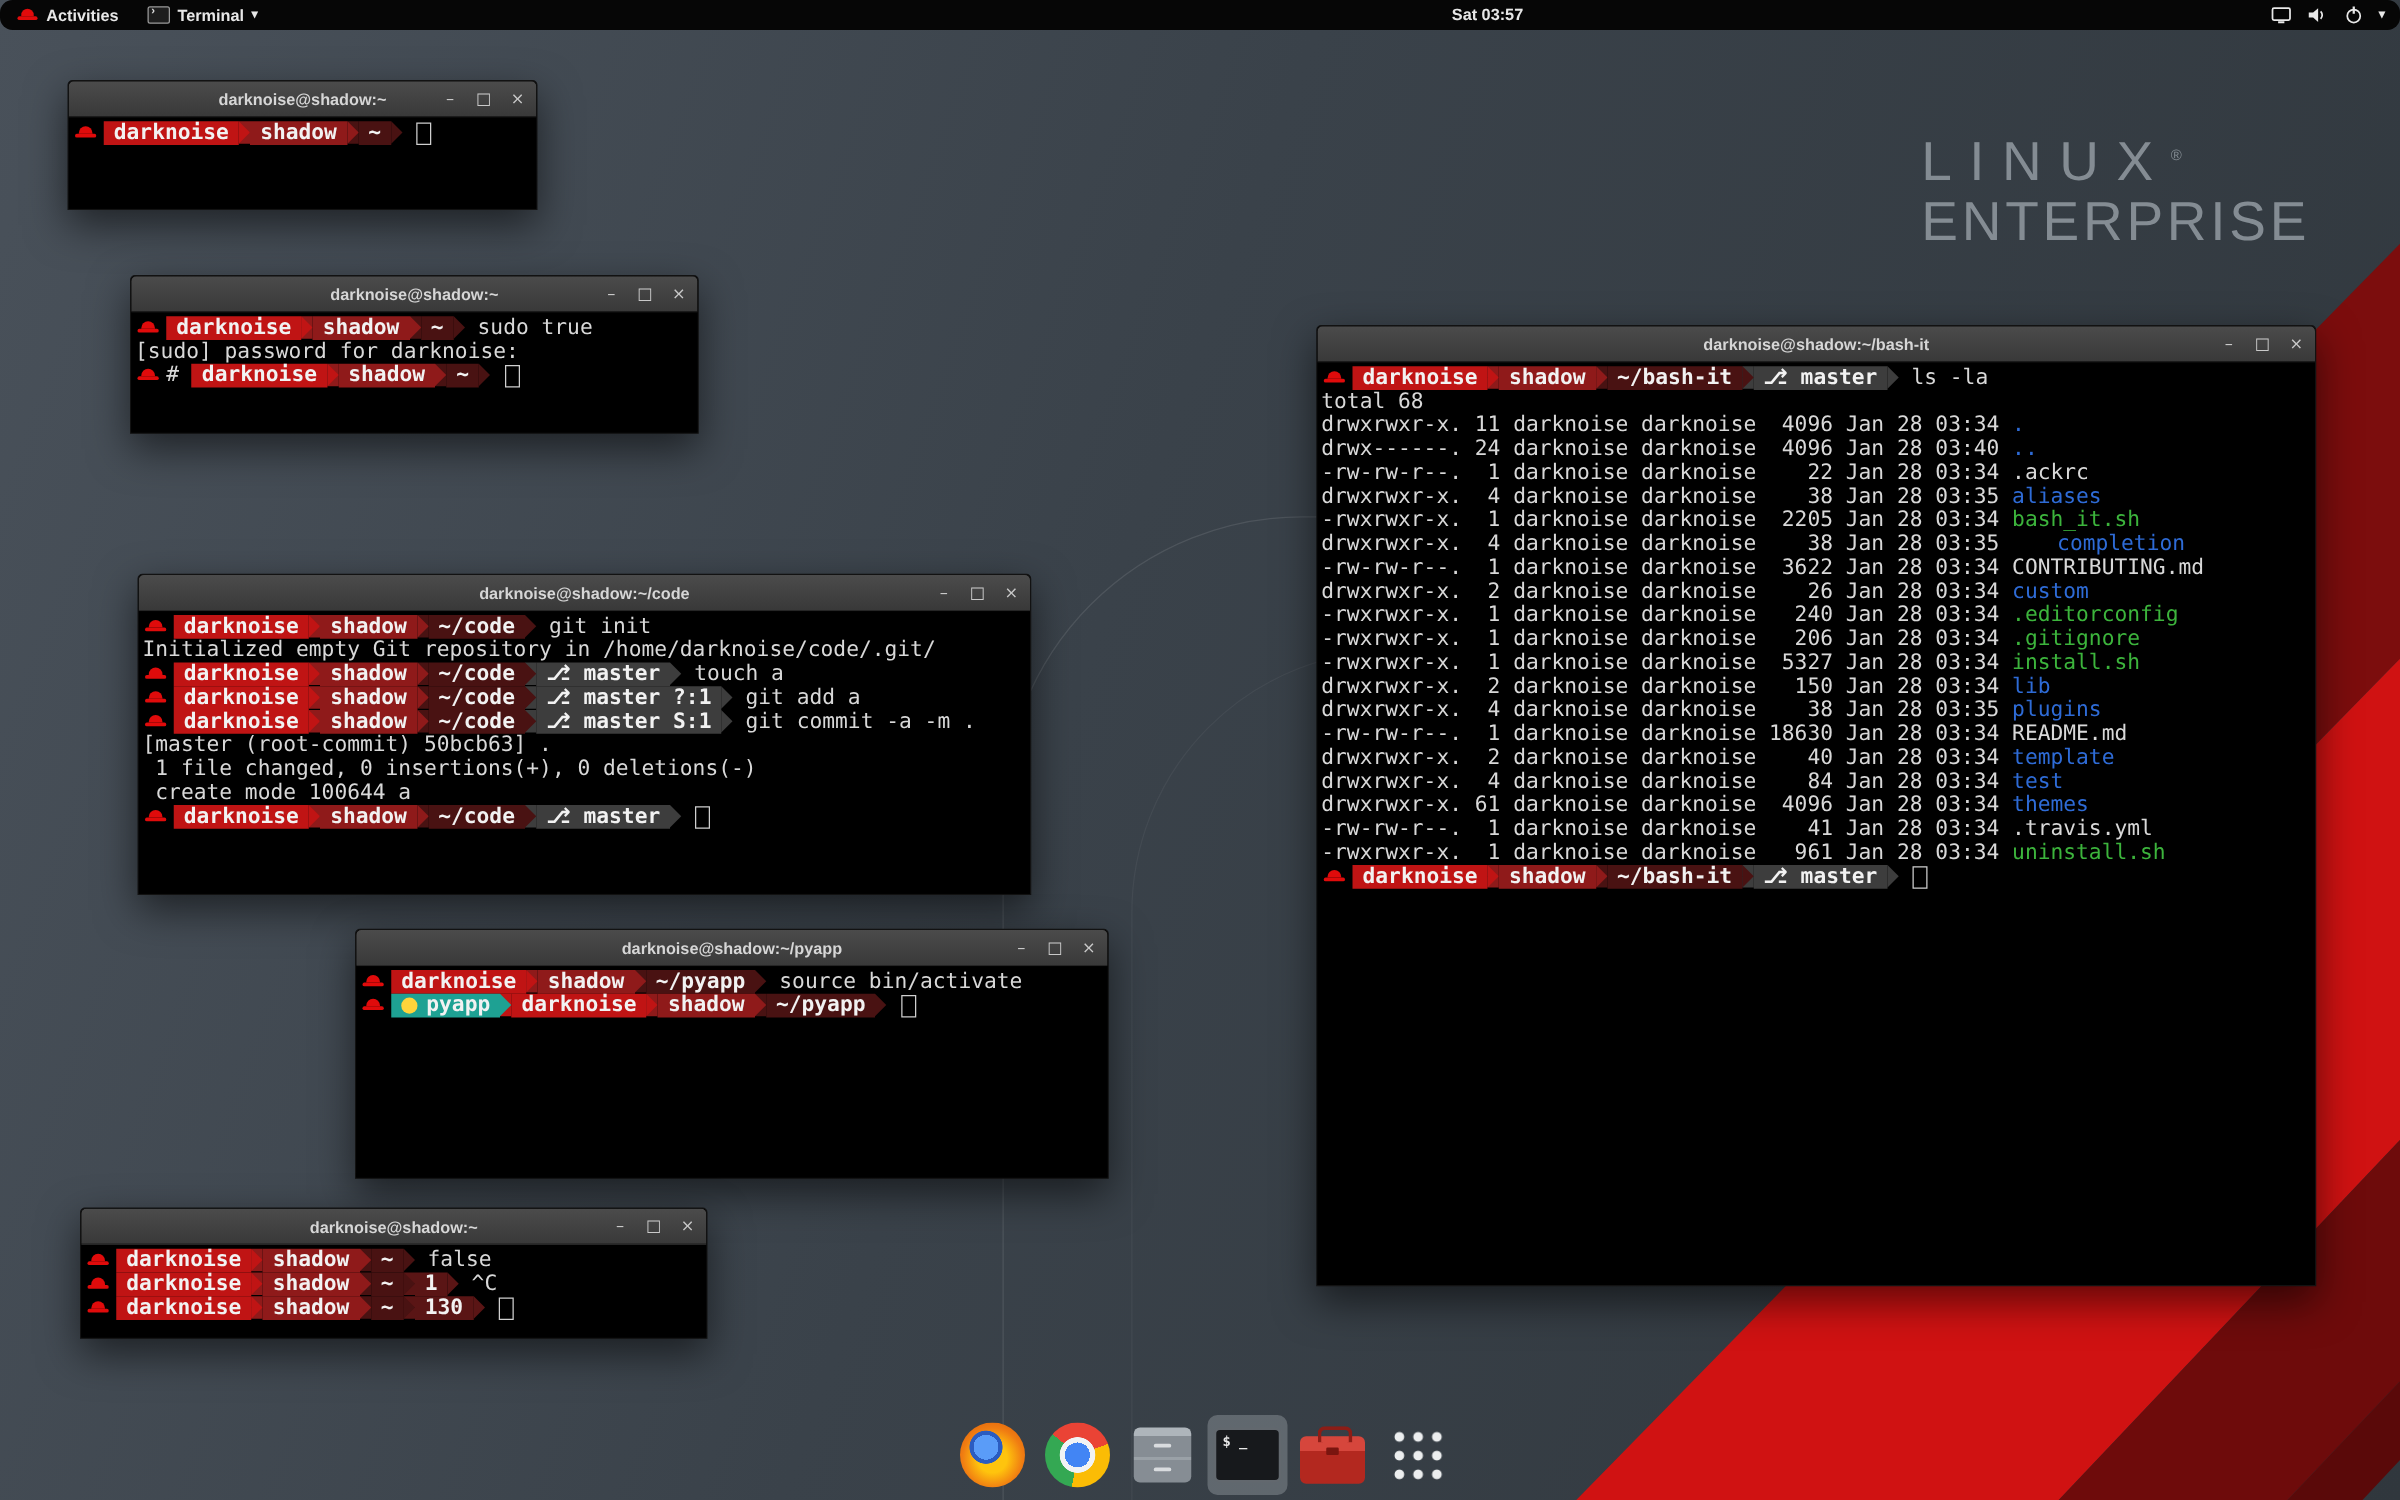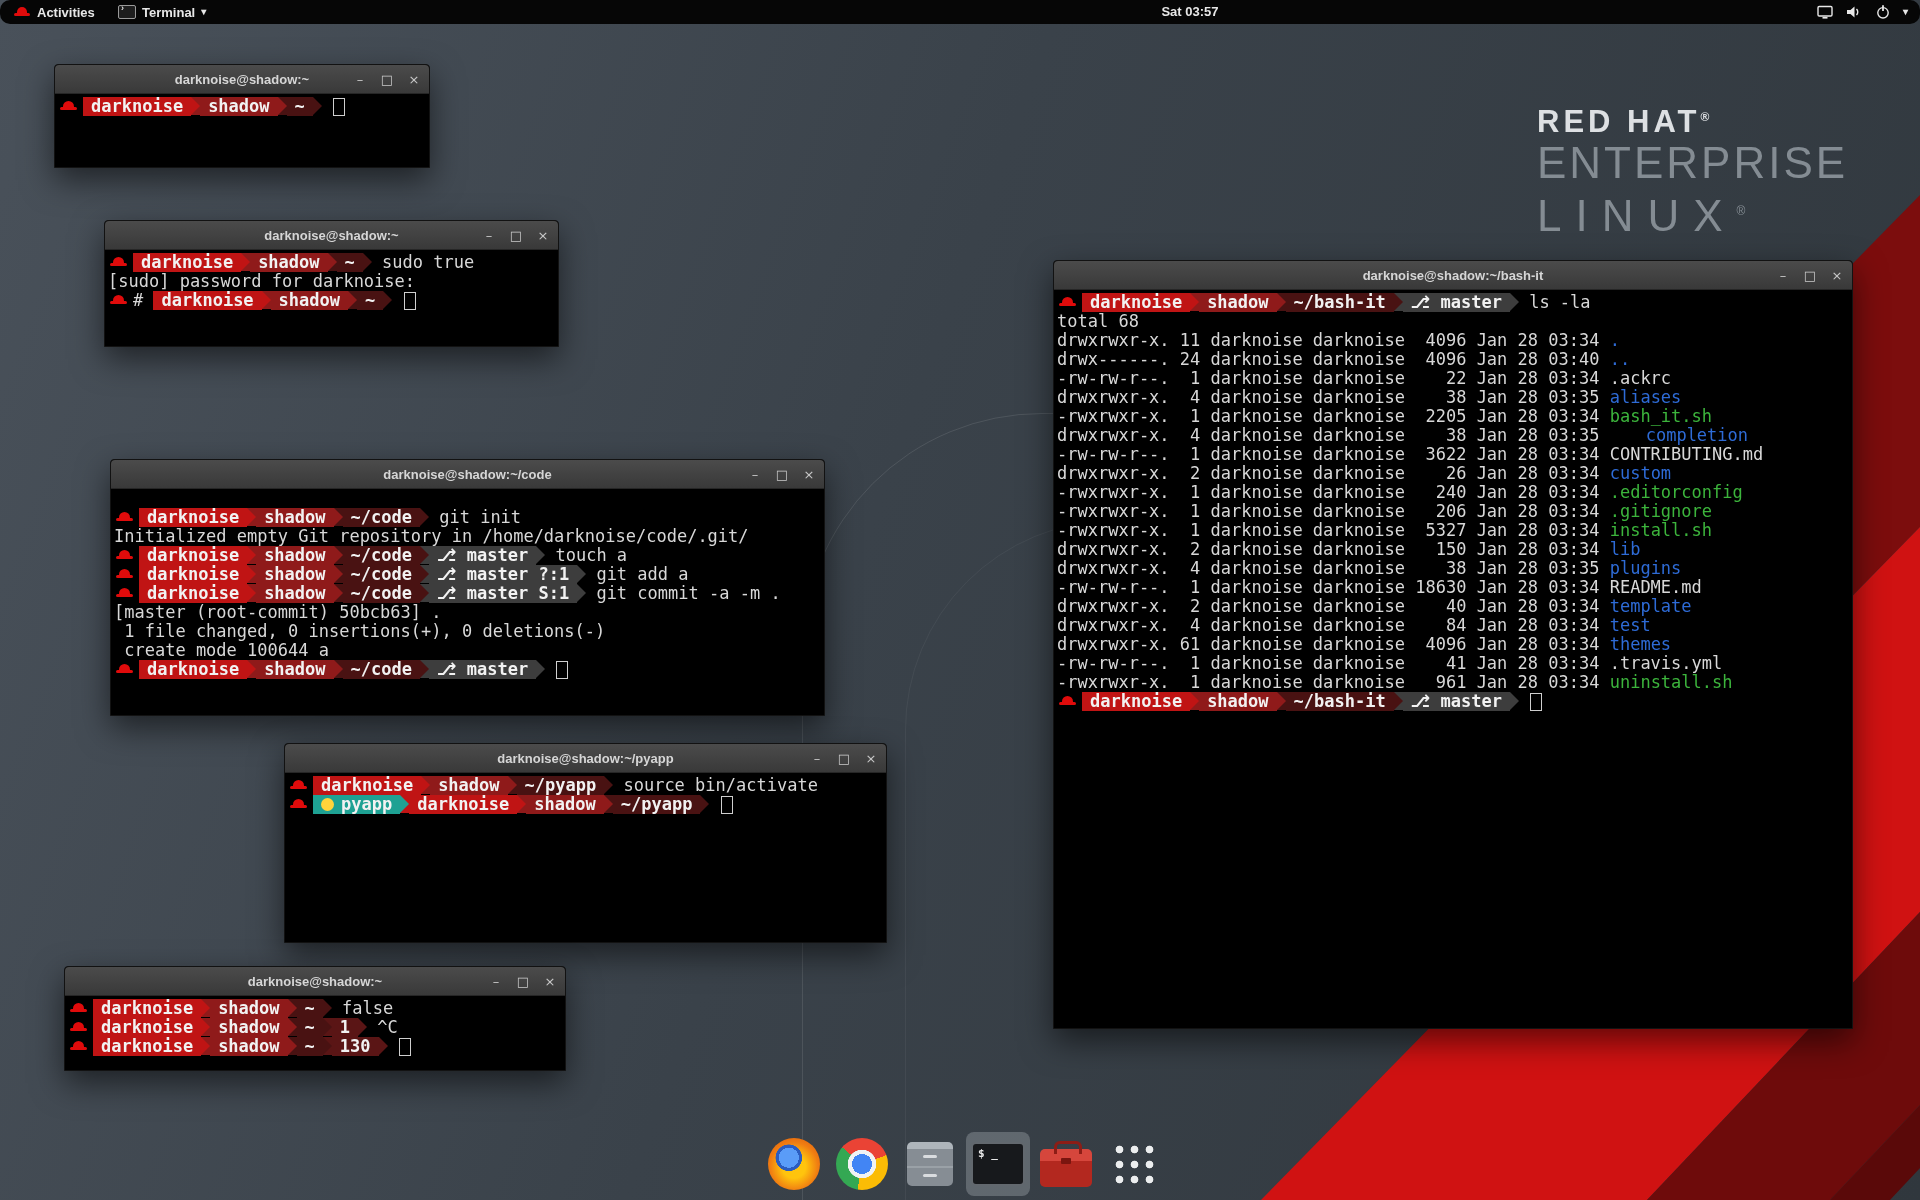--- a/index.html
+++ b/index.html
@@ -81,23 +81,22 @@
   <div class="arc arc1"></div>
   <div class="arc arc2"></div>
   <svg class="stripes" width="1920" height="1200" viewBox="0 0 1920 1200">
     <polygon points="1560,562 1920,195 1920,527 1560,894" fill="#7c0d0d"></polygon>
     <polygon points="1261,1200 1920,527 1920,912 1647,1200" fill="#d01212"></polygon>
     <polygon points="1647,1200 1920,912 1920,1105 1830,1200" fill="#6e0b0b"></polygon>
     <polygon points="1830,1200 1920,1105 1920,1168 1890,1200" fill="#5a0909"></polygon>
   </svg>
 
   <div class="brand">
-    <div class="rh"><span>RED HAT</span><sup>®</sup></div>
+    <div class="big lnx"><span>LINUX</span><sup>®</sup></div>
     <div class="big">ENTERPRISE</div>
-    <div class="big lnx"><span>LINUX</span><sup>®</sup></div>
   </div>
 
   <div class="topbar">
     <div class="tb-activities">
       <span class="hat-logo"></span>
       <span>Activities</span>
     </div>
     <div class="tb-appmenu">
       <span class="term-mini"></span>
       <span>Terminal</span>
@@ -144,21 +143,21 @@
         <span class="wbtn">×</span>
       </div>
     </div>
     <div class="term">
         <div class="tl"><span class="hat"></span><span class="seg" style="background: rgb(192, 20, 20);">darknoise</span><span class="arr" style="border-left-color: rgb(192, 20, 20); border-top-color: rgb(143, 26, 26); border-bottom-color: rgb(143, 26, 26);"></span><span class="seg" style="background: rgb(143, 26, 26);">shadow</span><span class="arr" style="border-left-color: rgb(143, 26, 26); border-top-color: rgb(73, 18, 18); border-bottom-color: rgb(73, 18, 18);"></span><span class="seg" style="background: rgb(73, 18, 18);">~</span><span class="arr" style="border-left-color: rgb(73, 18, 18); border-top-color: transparent; border-bottom-color: transparent;"></span><span> sudo true</span></div>
         <div class="tl"><span>[sudo] password for darknoise: </span></div>
         <div class="tl"><span class="hat"></span><span># </span><span class="seg" style="background: rgb(192, 20, 20);">darknoise</span><span class="arr" style="border-left-color: rgb(192, 20, 20); border-top-color: rgb(143, 26, 26); border-bottom-color: rgb(143, 26, 26);"></span><span class="seg" style="background: rgb(143, 26, 26);">shadow</span><span class="arr" style="border-left-color: rgb(143, 26, 26); border-top-color: rgb(73, 18, 18); border-bottom-color: rgb(73, 18, 18);"></span><span class="seg" style="background: rgb(73, 18, 18);">~</span><span class="arr" style="border-left-color: rgb(73, 18, 18); border-top-color: transparent; border-bottom-color: transparent;"></span><span> </span><span class="cursor"></span></div>
       </div>
   </div>
 
-  <div class="window" style="left:110px;top:459px;width:713px;height:255px;gap:16px;">
+  <div class="window" style="left:110px;top:459px;width:713px;height:255px;">
     <div class="titlebar">
       <div class="title">darknoise@shadow:~/code</div>
       <div class="wbtns">
         <span class="wbtn">–</span>
         <span class="wbtn">□</span>
         <span class="wbtn">×</span>
       </div>
     </div>
     <div class="term">
         <div class="tl"><span class="hat"></span><span class="seg" style="background: rgb(192, 20, 20);">darknoise</span><span class="arr" style="border-left-color: rgb(192, 20, 20); border-top-color: rgb(143, 26, 26); border-bottom-color: rgb(143, 26, 26);"></span><span class="seg" style="background: rgb(143, 26, 26);">shadow</span><span class="arr" style="border-left-color: rgb(143, 26, 26); border-top-color: rgb(73, 18, 18); border-bottom-color: rgb(73, 18, 18);"></span><span class="seg" style="background: rgb(73, 18, 18);">~/code</span><span class="arr" style="border-left-color: rgb(73, 18, 18); border-top-color: transparent; border-bottom-color: transparent;"></span><span> git init</span></div>

